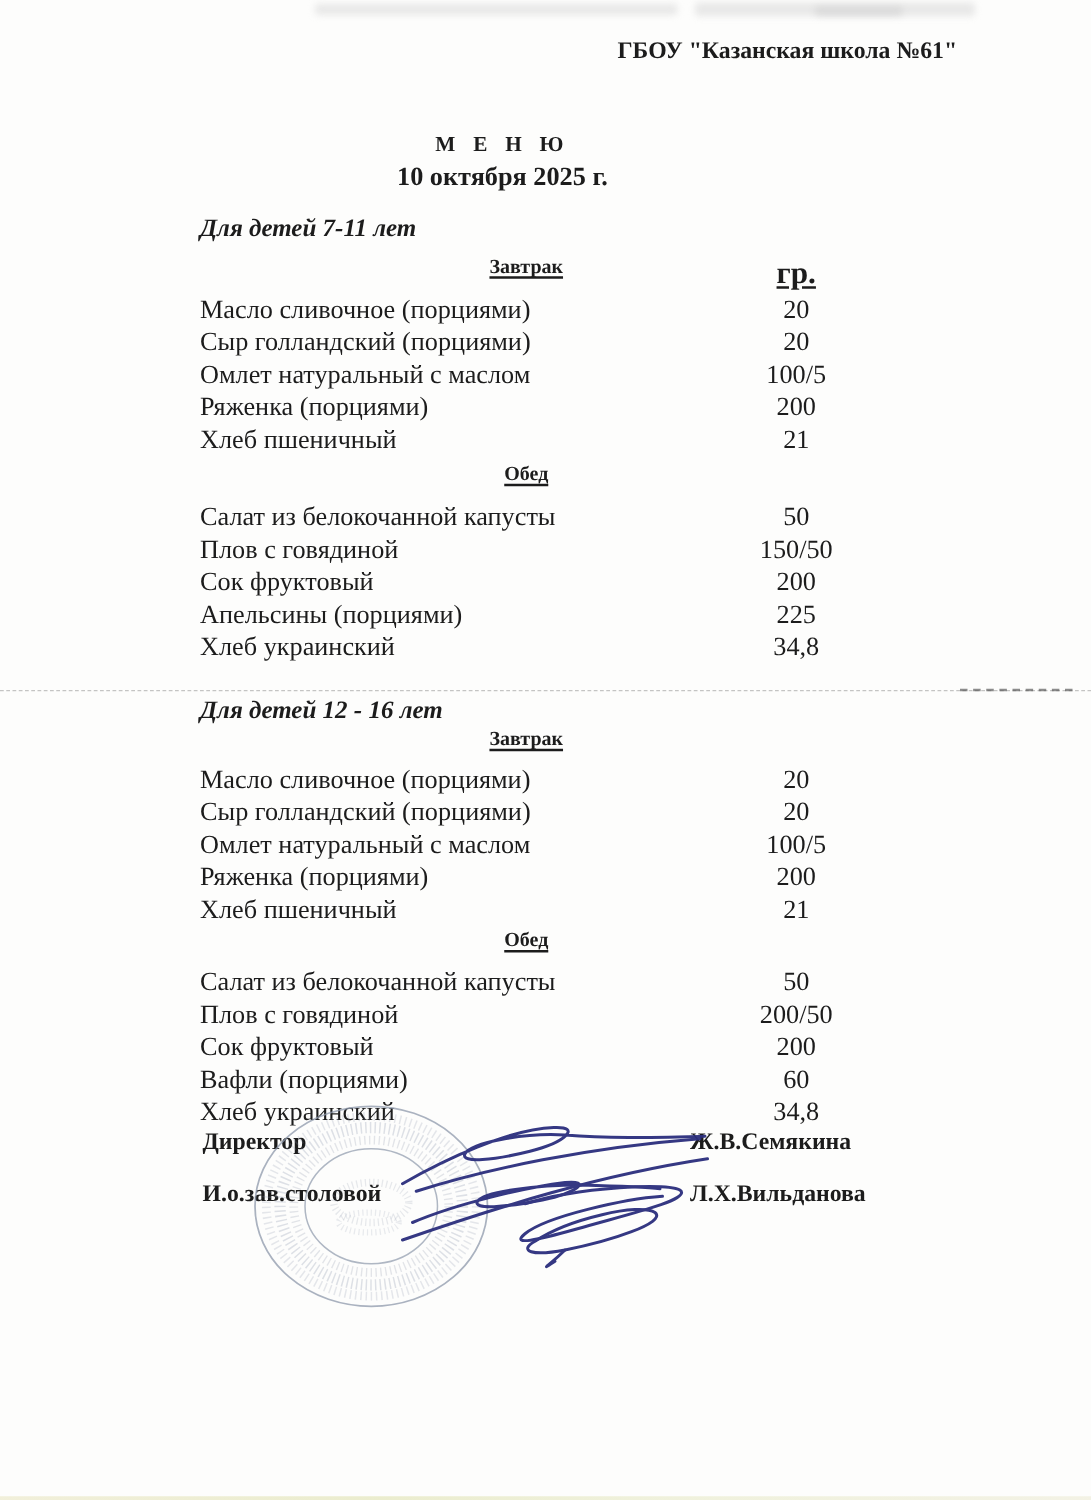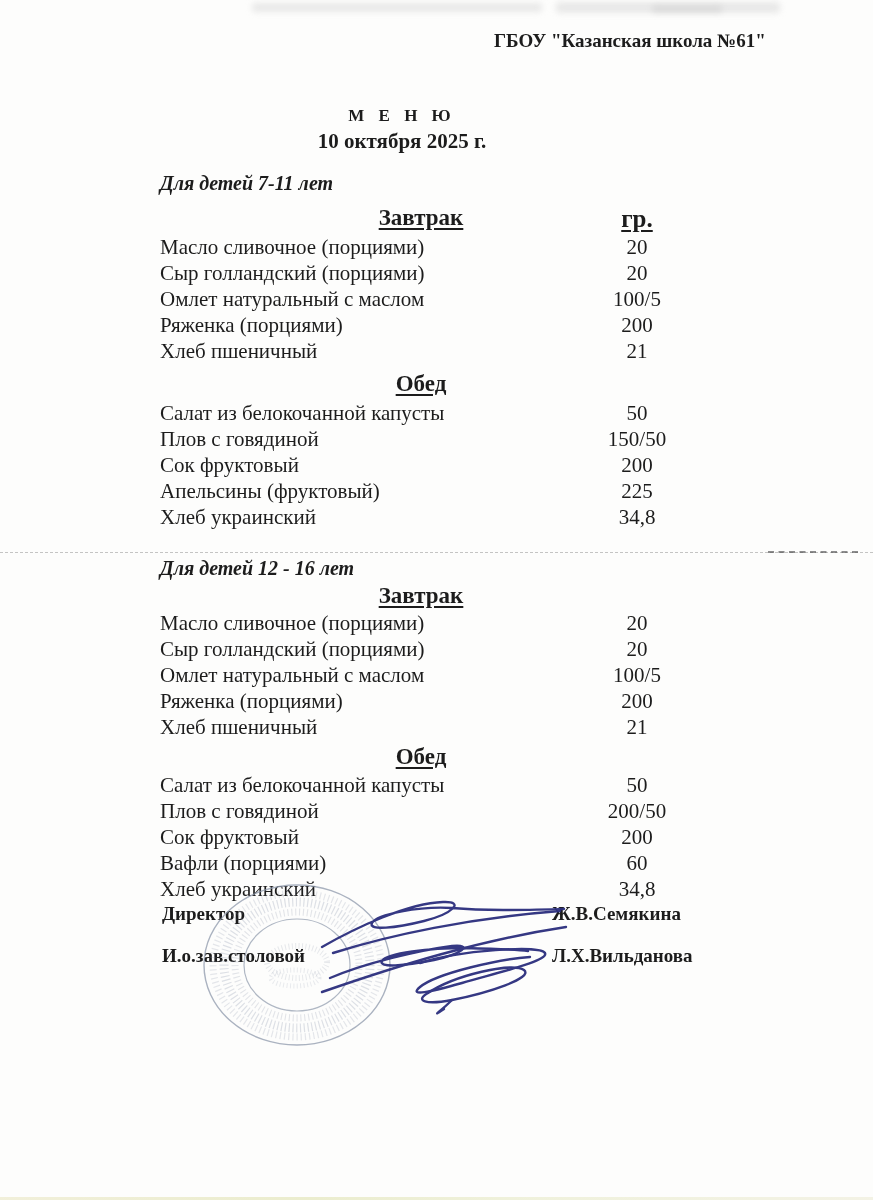--- a/index.html
+++ b/index.html
@@ -29,21 +29,21 @@
   
   .title-col{position:absolute;left:142px;width:520px;text-align:center;}
   .menu-title{top:106px;font-size:17px;font-weight:bold;letter-spacing:5px;}
   .menu-date{top:129px;font-size:21px;font-weight:bold;}
   
   .col{position:absolute;left:160px;width:522px;}
   .section-title{text-align:left;font-size:20px;font-weight:bold;font-style:italic;}
   .sec1-title{top:172px;}
   .sec2-title{top:557px;}
   .meal-header{position:absolute;height:26px;}
-  .meal-header .meal{display:block;text-align:center;font-size:23px;font-weight:bold;
+  .meal-header .meal{display:block;text-align:center;font-size:16px;font-weight:bold;
     text-decoration:underline;text-decoration-thickness:2px;text-underline-offset:3px;}
   .meal-header .grams{position:absolute;right:0;top:0;width:90px;text-align:center;
     font-size:25px;font-weight:bold;text-decoration:underline;text-decoration-thickness:2px;text-underline-offset:3px;}
   .rows{position:absolute;}
   .row{display:flex;align-items:baseline;height:26px;line-height:26px;font-size:21px;}
   .row .dish{flex:1;text-align:left;white-space:nowrap;}
   .row .qty{flex:none;width:90px;text-align:center;}
   .bh1{top:205px;} .br1{top:234px;}
   .lh1{top:371px;} .lr1{top:400px;}
   .bh2{top:583px;} .br2{top:610px;}
@@ -111,21 +111,21 @@
       </div>
     <div class="row">
         <span class="dish">Плов с говядиной</span>
         <span class="qty">150/50</span>
       </div>
     <div class="row">
         <span class="dish">Сок фруктовый</span>
         <span class="qty">200</span>
       </div>
     <div class="row">
-        <span class="dish">Апельсины (фруктовый)</span>
+        <span class="dish">Апельсины (порциями)</span>
         <span class="qty">225</span>
       </div>
     <div class="row">
         <span class="dish">Хлеб украинский</span>
         <span class="qty">34,8</span>
       </div>
   </div>
 
   <div class="col section-title sec2-title">Для детей 12 - 16 лет</div>
 

